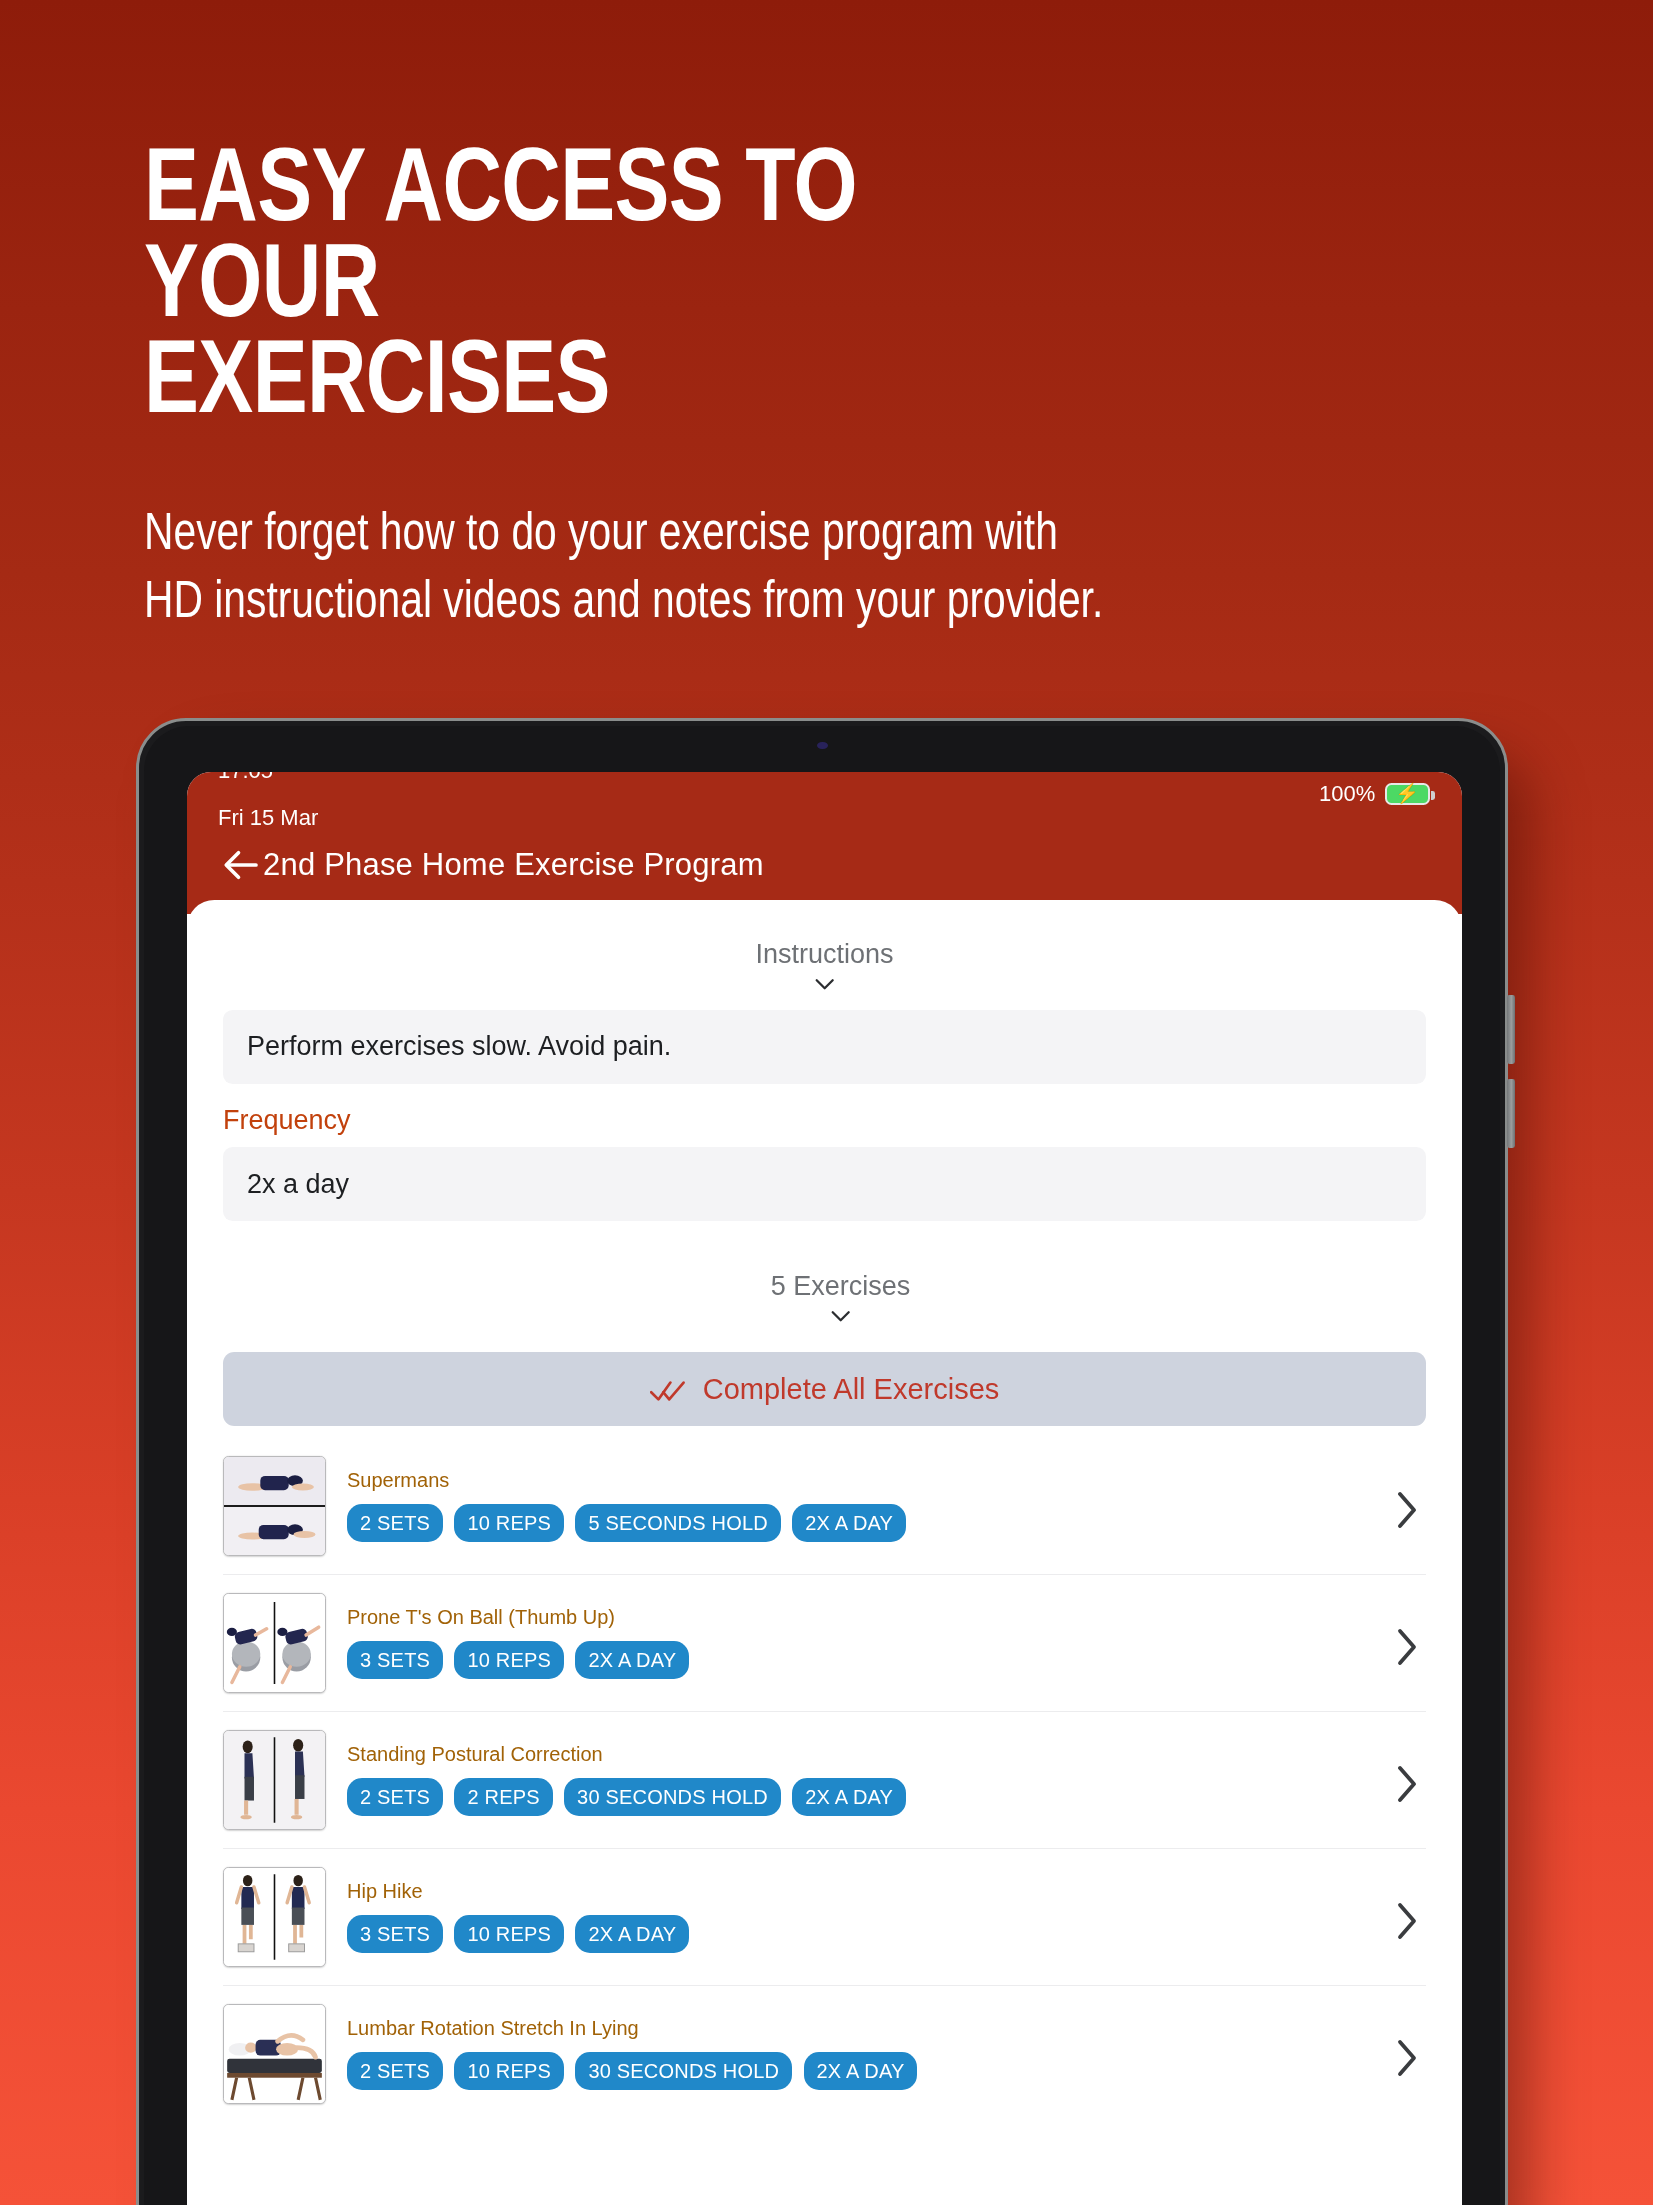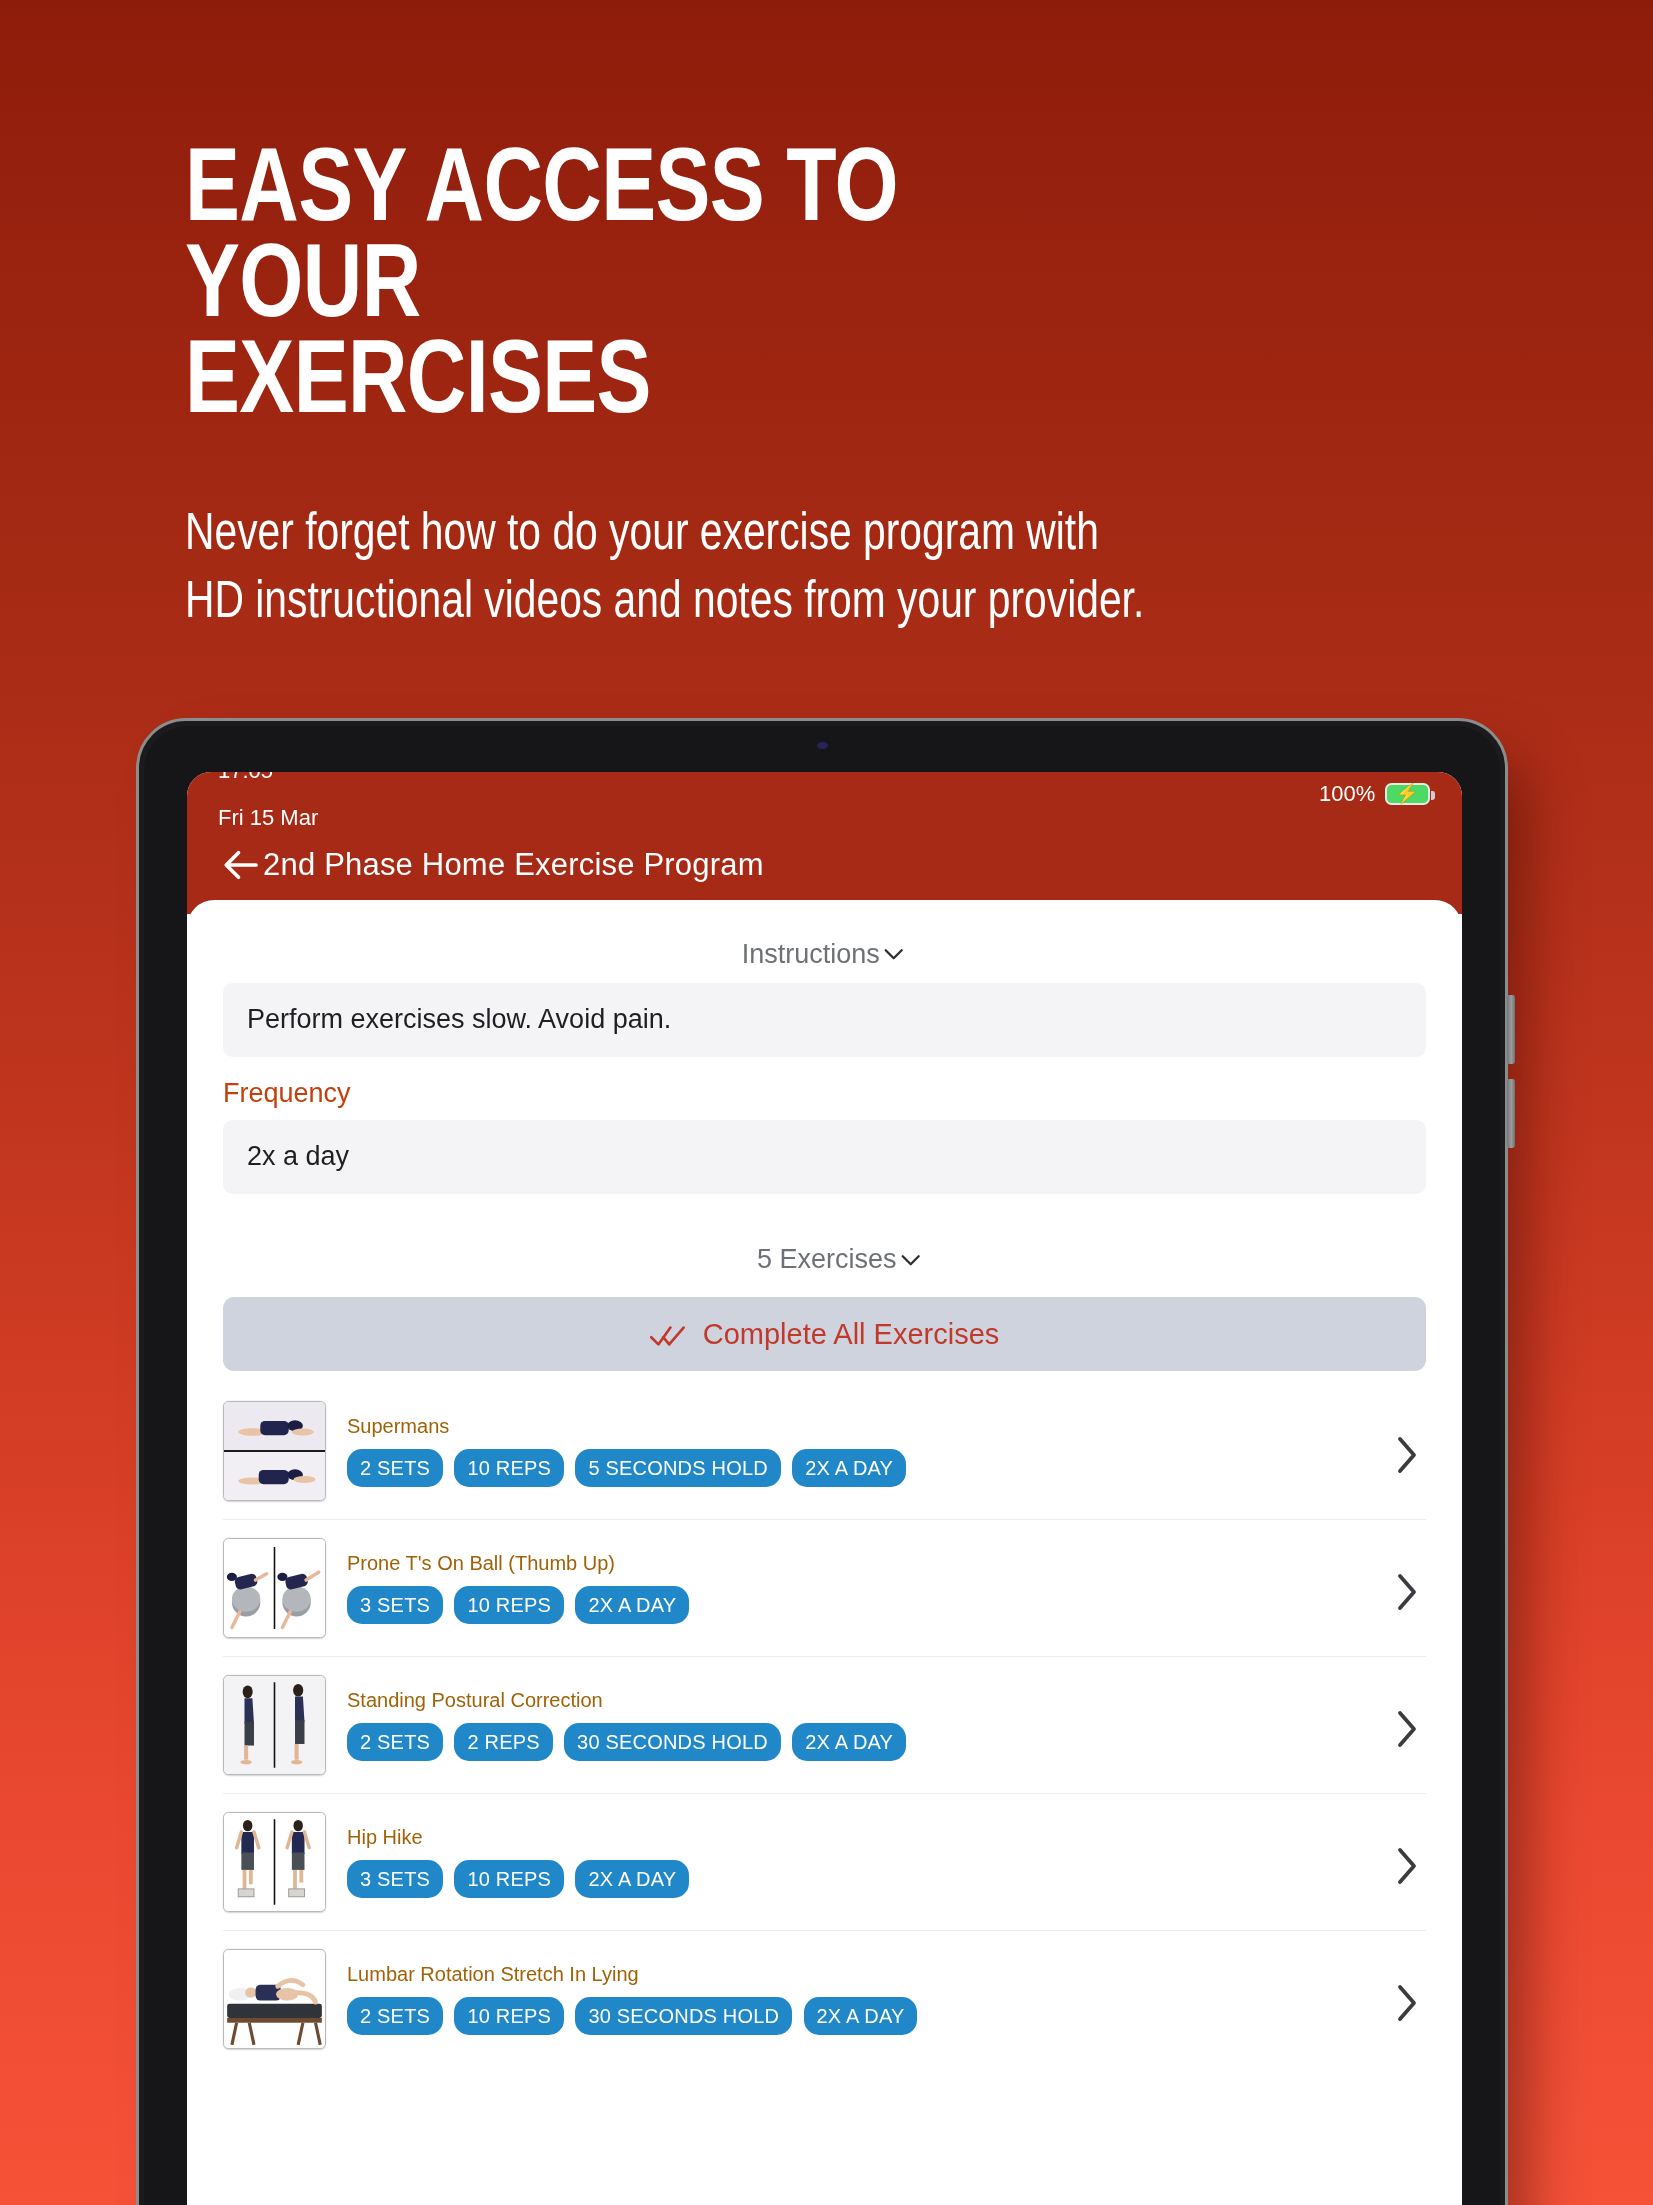--- a/index.html
+++ b/index.html
@@ -23,21 +23,20 @@
         #f55238 100%);
     position: relative;
   }
 
   
   .promo {
     position: absolute;
     left: 144px;
     top: 137px;
     width: 1211px;
-    margin-left: 41px;
   }
 
   .promo-headline {
     font-family: "Liberation Sans Narrow", "Liberation Sans", sans-serif;
     font-weight: bold;
     font-size: 103px;
     line-height: 0.93;
     letter-spacing: -0.8px;
     color: #ffffff;
     text-transform: uppercase;
@@ -198,23 +197,24 @@
     height: calc(100% - 128px);
     padding: 0 0 0 0;
     overflow: hidden;
   }
 
   .pad { padding: 0 36px; }
 
   .section-head {
     display: flex;
     align-items: center;
-    justify-content: center;
+    justify-content: flex-end;
     padding-top: 39px;
     padding-bottom: 13px;
+    flex-direction: column;
   }
   .section-head.tight { padding-top: 27.4px; margin-left: 32px; }
   .section-title {
     font-size: 27px;
     color: #6e7175;
     font-weight: 400;
   }
   .chev-down {
     width: 27.4px;
     height: 27.4px;

